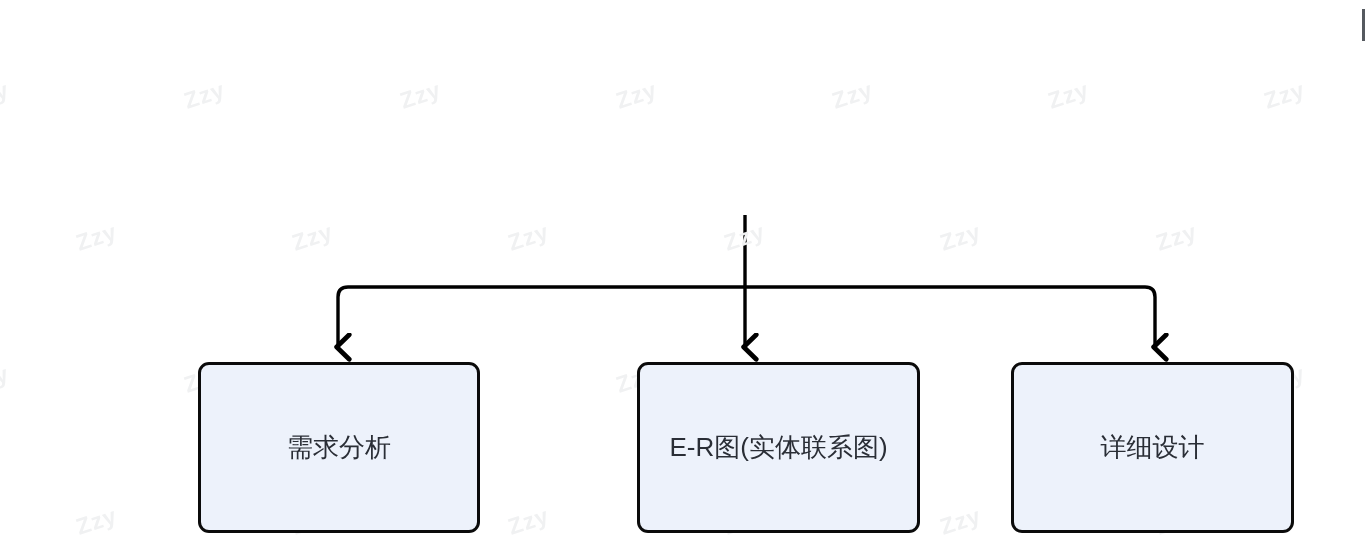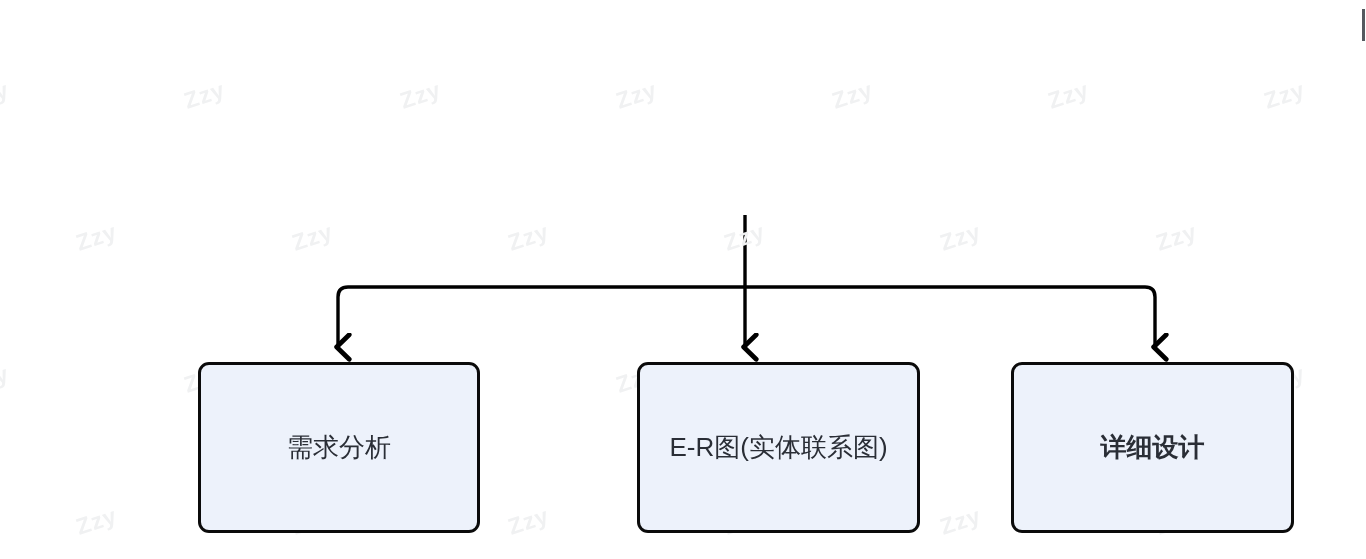--- a/index.html
+++ b/index.html
@@ -68,21 +68,21 @@
     font-size: 26px;
     line-height: 1.2;
     text-align: center;
     white-space: nowrap;
     font-family: "Liberation Sans", "DejaVu Sans", sans-serif;
   }
 
   #node-root      { left: 616px; top: 38px;  width: 258px; height: 177px; }
   #node-child-0   { left: 198px; top: 362px; width: 282px; height: 171px; justify-content: center; }
   #node-child-1   { left: 604px; top: 362px; width: 283px; height: 171px; margin-left: 33px; }
-  #node-child-2   { left: 1011px; top: 362px; width: 283px; height: 171px; font-weight: bold; }
+  #node-child-2   { left: 1011px; top: 362px; width: 283px; height: 171px; }
 
   
   #right-edge-marker {
     position: absolute;
     left: 1362px;
     top: 9px;
     width: 3px;
     height: 32px;
     background: #55595f;
     z-index: 5;

